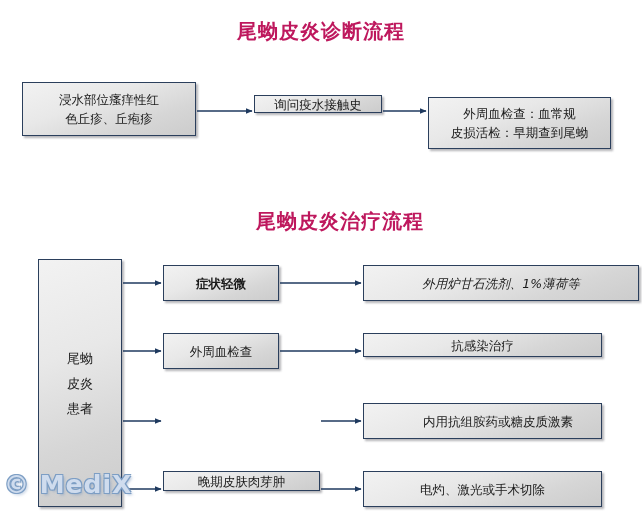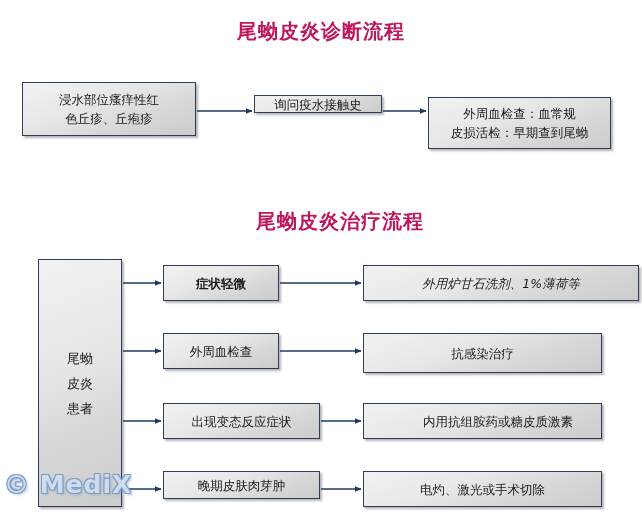--- a/index.html
+++ b/index.html
@@ -55,24 +55,24 @@
   #node-dx-1 { left: 22px;  top: 82px;  width: 174px; height: 54px; }
   #node-dx-2 { left: 254px; top: 95px;  width: 128px; height: 18px; }
   #node-dx-3 { left: 428px; top: 97px;  width: 183px; height: 52px; }
 
   
   #node-tx-patient { left: 38px; top: 259px; width: 84px; height: 248px; font-size: 13px; line-height: 25px; }
 
   #node-tx-m1 { left: 163px; top: 265px; width: 116px; height: 36px; font-weight: bold; }
   #node-tx-m2 { left: 163px; top: 333px; width: 116px; height: 36px; }
   #node-tx-m3 { left: 163px; top: 403px; width: 157px; height: 36px; }
-  #node-tx-m4 { left: 163px; top: 471px; width: 157px; height: 28px; }
+  #node-tx-m4 { left: 163px; top: 471px; width: 157px; height: 20px; }
 
   #node-tx-r1 { left: 363px; top: 265px; width: 276px; height: 36px; font-style: italic; }
-  #node-tx-r2 { left: 363px; top: 333px; width: 239px; height: 40px; }
+  #node-tx-r2 { left: 363px; top: 333px; width: 239px; height: 24px; }
   #node-tx-r3 { left: 363px; top: 403px; width: 239px; height: 36px; padding-left: 37px; }
   #node-tx-r4 { left: 363px; top: 471px; width: 239px; height: 36px; }
 
   .connector { position: absolute; left: 0; top: 0; width: 642px; height: 517px; pointer-events: none; }
 
   .watermark {
     position: absolute;
     left: 4px;
     top: 470px;
     font-size: 25px;
@@ -117,23 +117,20 @@
 皮炎
 患者</span>
   </div>
 
   <div class="node" id="node-tx-m1">
     <span>症状轻微</span>
   </div>
   <div class="node" id="node-tx-m2">
     <span>外周血检查</span>
   </div>
-  <div class="node" id="node-tx-m3">
-    <span>出现变态反应症状</span>
-  </div>
   <div class="node" id="node-tx-m4">
     <span>晚期皮肤肉芽肿</span>
   </div>
 
   <div class="node" id="node-tx-r1">
     <span>外用炉甘石洗剂、1%薄荷等</span>
   </div>
   <div class="node" id="node-tx-r2">
     <span>抗感染治疗</span>
   </div>

